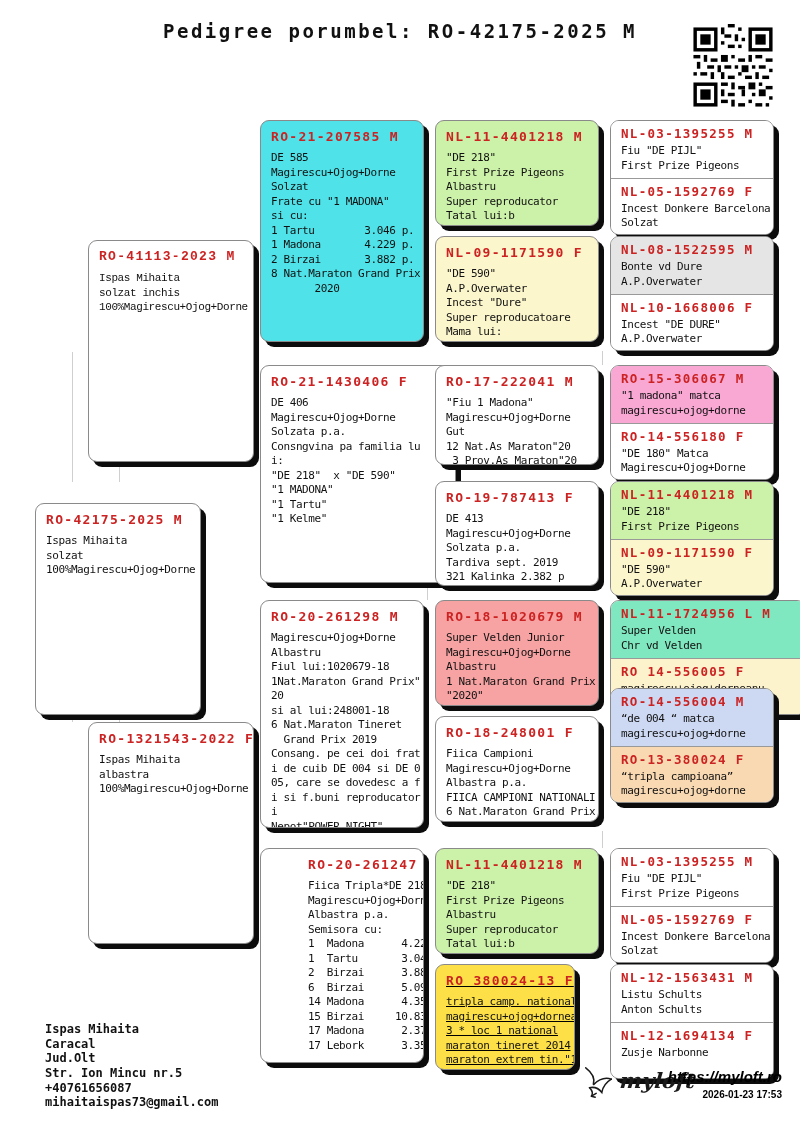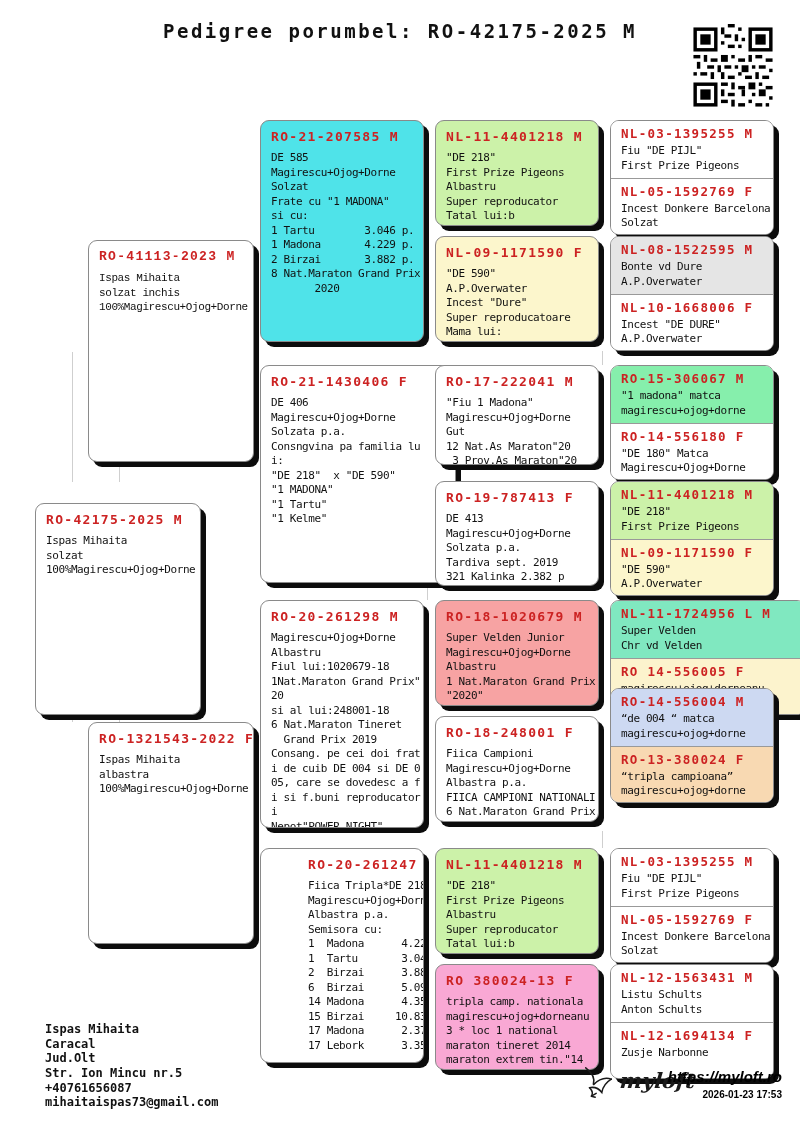--- a/index.html
+++ b/index.html
@@ -252,21 +252,21 @@
   </div>
   <div class="box" style="left: 435px; top: 848px; width: 164px; height: 106px; background-color: rgb(204, 242, 169);">
     <div class="ring">NL-11-4401218 M</div>
     <div class="bodytext">"DE 218"
 First Prize Pigeons
 Albastru
 Super reproducator
 Tatal lui:b
 1  Madona      4.229</div>
   </div>
-  <div class="box" style="left: 435px; top: 964px; width: 164px; height: 106px; background-color: #f9a8d4;">
+  <div class="box" style="left: 435px; top: 964px; width: 140px; height: 106px; background-color: #fde047; text-decoration: underline;">
     <div class="ring">RO 380024-13 F</div>
     <div class="bodytext">tripla camp. nationala
 magirescu+ojog+dorneanu
 3 * loc 1 national
 maraton tineret 2014
 maraton extrem tin."14
 maraton national tin."14</div>
   </div>
 
   <div class="pair" style="left:610px; top:120px; width:164px; height:115px;">
@@ -287,21 +287,21 @@
       <div class="bodytext">Bonte vd Dure
 A.P.Overwater</div>
     </div>
     <div class="sub" style="background-color: rgb(255, 255, 255);">
       <div class="ring">NL-10-1668006 F</div>
       <div class="bodytext">Incest "DE DURE"
 A.P.Overwater</div>
     </div>
   </div>
   <div class="pair" style="left:610px; top:365px; width:164px; height:115px;">
-    <div class="sub" style="background-color: #86efac;">
+    <div class="sub" style="background-color: #f9a8d4;">
       <div class="ring">RO-15-306067 M</div>
       <div class="bodytext">"1 madona" matca
 magirescu+ojog+dorne</div>
     </div>
     <div class="sub" style="background-color: rgb(255, 255, 255);">
       <div class="ring">RO-14-556180 F</div>
       <div class="bodytext">"DE 180" Matca
 Magirescu+Ojog+Dorne</div>
     </div>
   </div>

